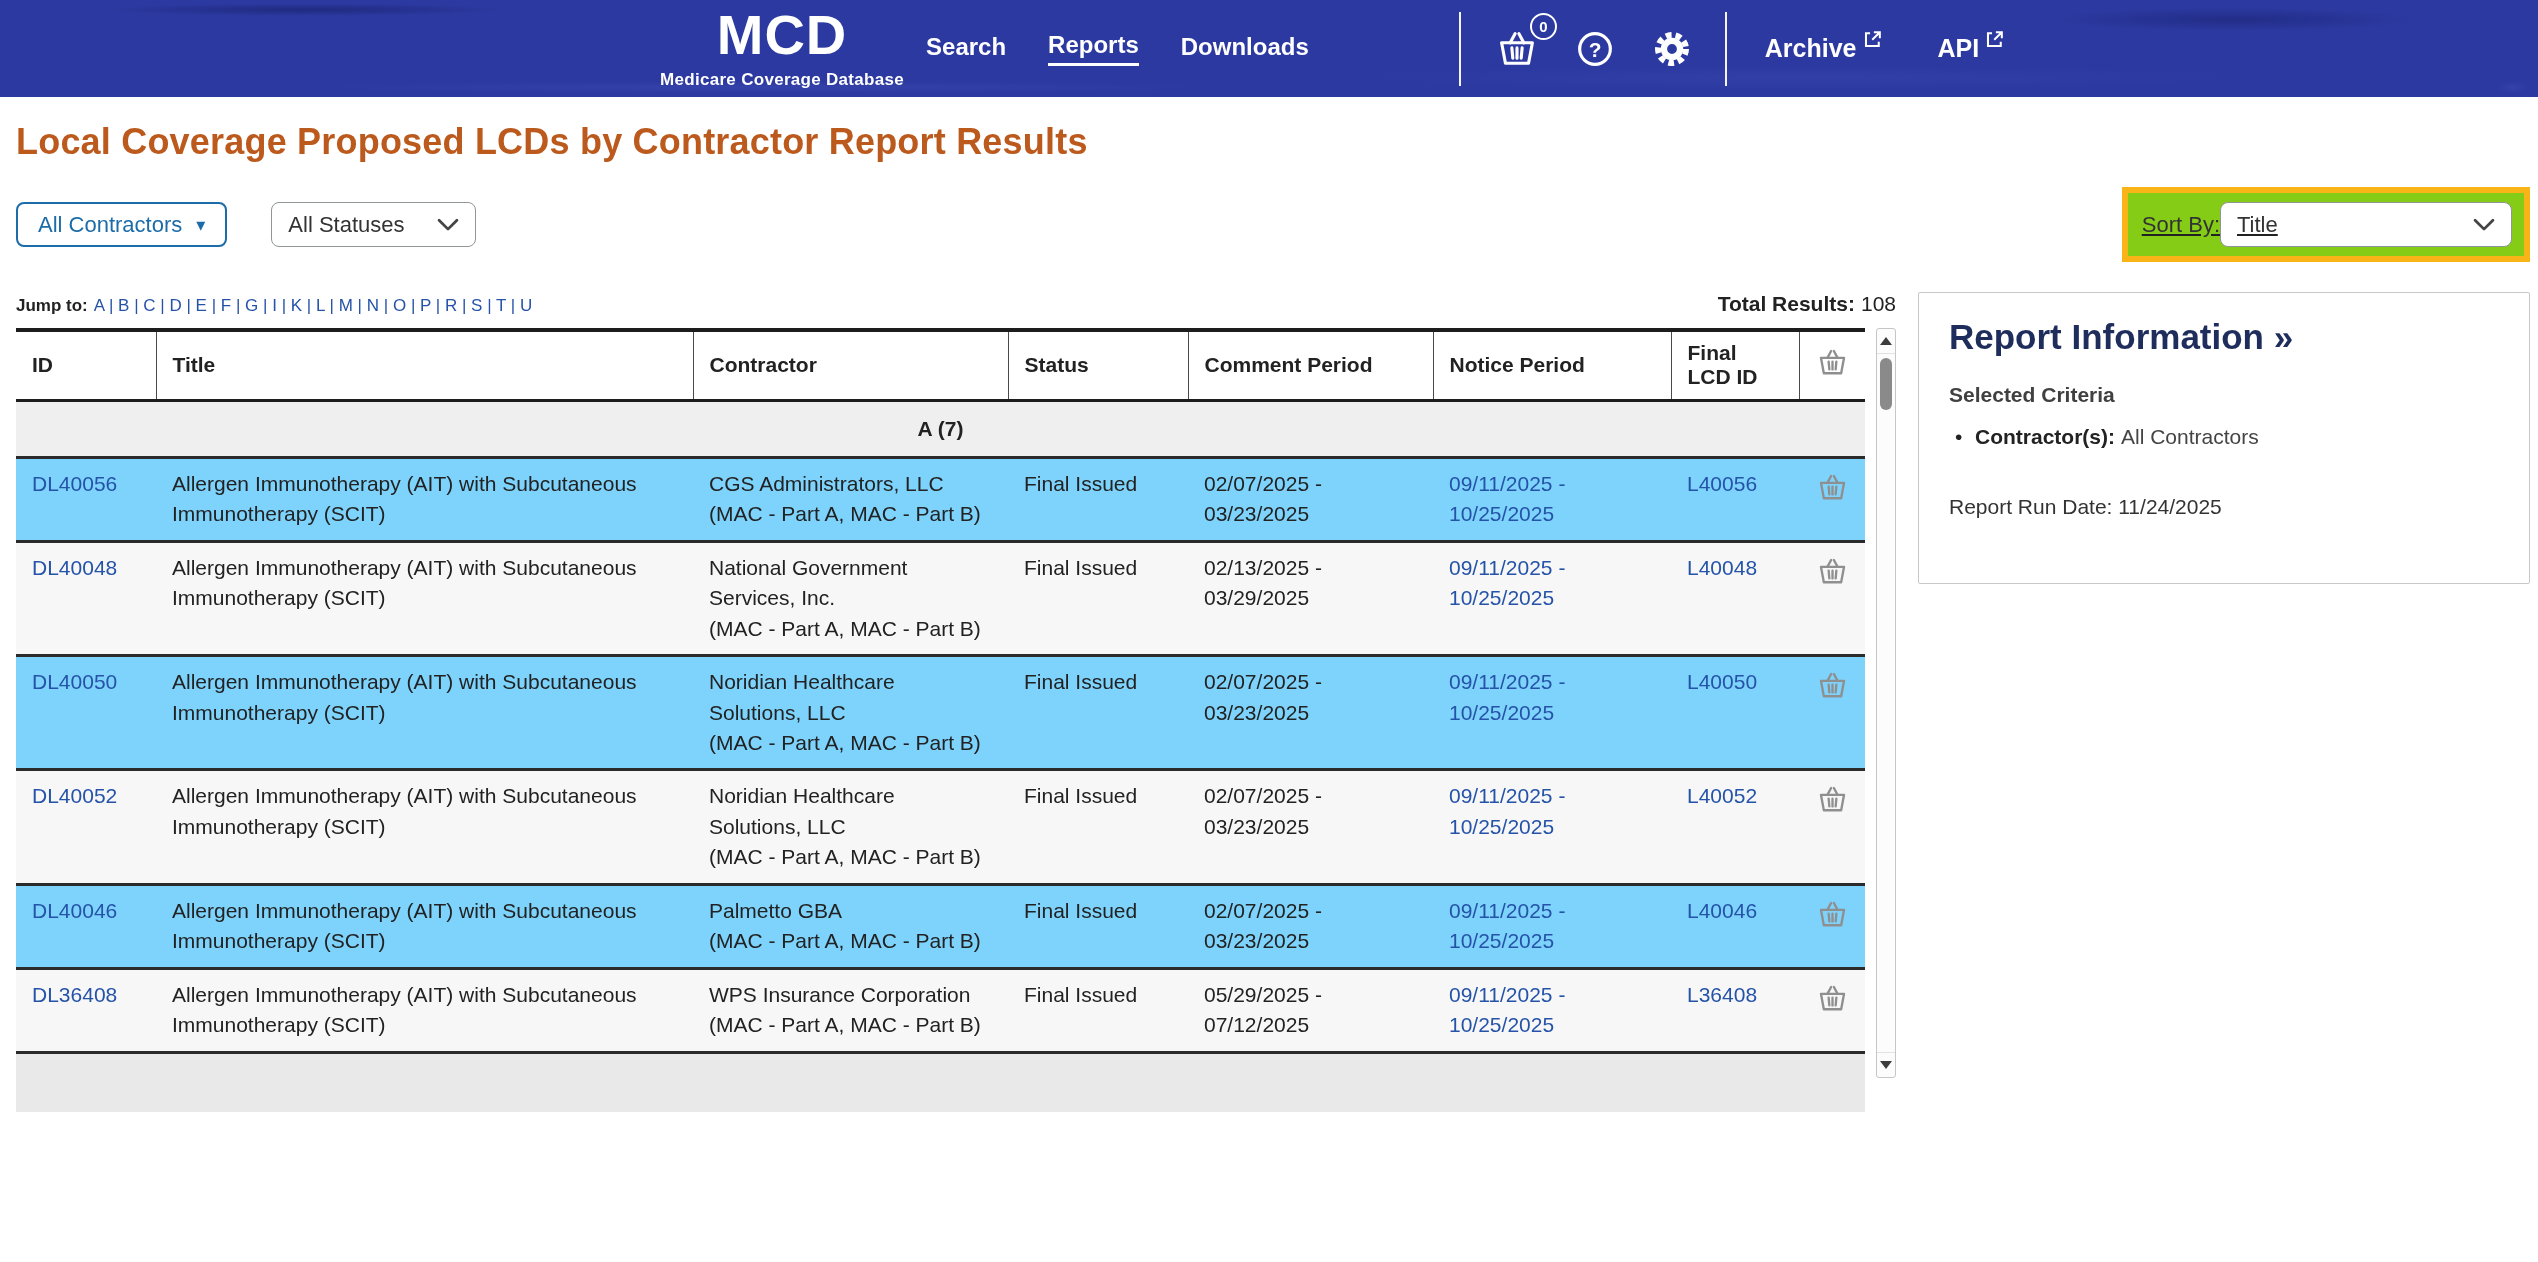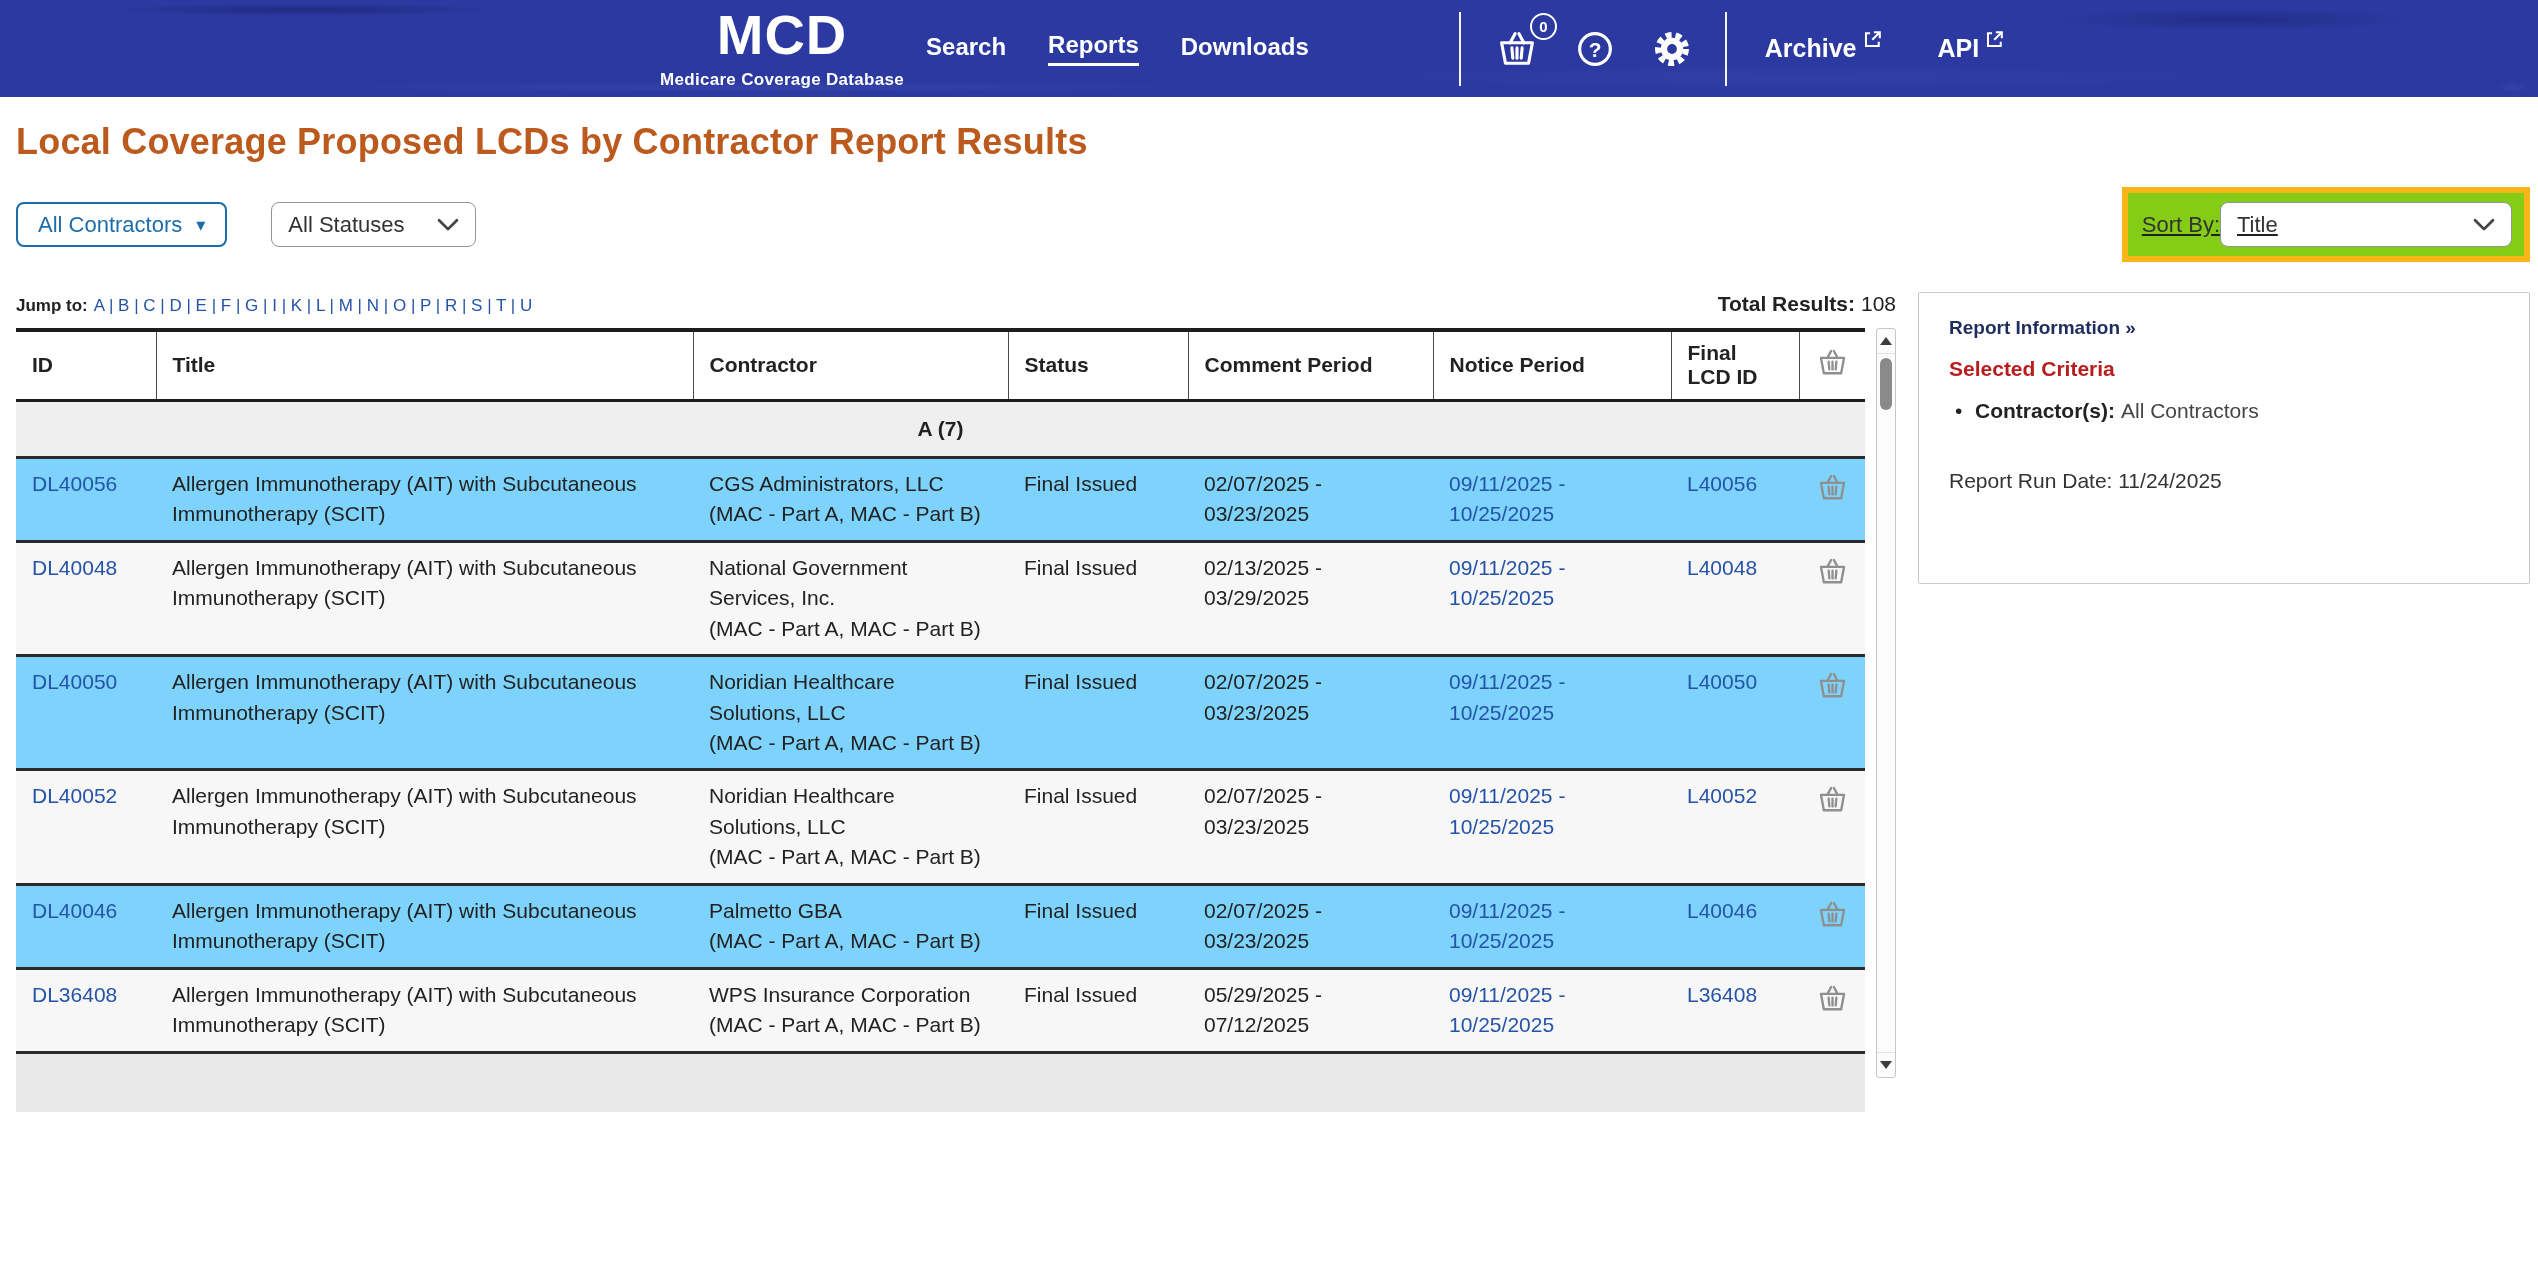--- a/index.html
+++ b/index.html
@@ -117,22 +117,22 @@
   .vs-thumb { position:absolute; top:29px; left:3px; width:12px; height:52px; background:#8a8a8a; border-radius:8px; cursor:grab; }
 
   .download-row { width:1880px; text-align:right; margin-top:48px; }
   .download-row a { font-size:21px; color:#2553a8; }
 
   
   .sidebar {
     width:612px; margin-left:22px; border:1px solid #c8c8c8; border-radius:2px;
     padding:24px 30px 30px; min-height:292px; background:#fff;
   }
-  .sb-heading { color:#1e2d5c; font-size:19px; font-weight:bold; margin-bottom:18px; cursor:pointer; }
-  .sb-sub { font-size:21px; font-weight:bold; color:#b91c1c; margin-bottom:18px; }
+  .sb-heading { color:#1e2d5c; font-size:35px; font-weight:bold; margin-bottom:26px; cursor:pointer; }
+  .sb-sub { font-size:21px; font-weight:bold; color:#404040; margin-bottom:18px; }
   .criteria { list-style:none; }
   .criteria li { position:relative; padding-left:26px; font-size:21px; color:#444; margin-bottom:24px; }
   .criteria li::before { content:"•"; position:absolute; left:6px; top:0; color:#222; }
   .criteria b { color:#222; margin-right:6px; }
   .run-date { margin-top:46px; font-size:21px; color:#333; }
 
   
   .feedback-row { text-align:center; margin-top:66px;margin-left:27px; }
   .feedback-row a { font-size:30px; font-weight:bold; color:#1c3a9e; }
 </style>

